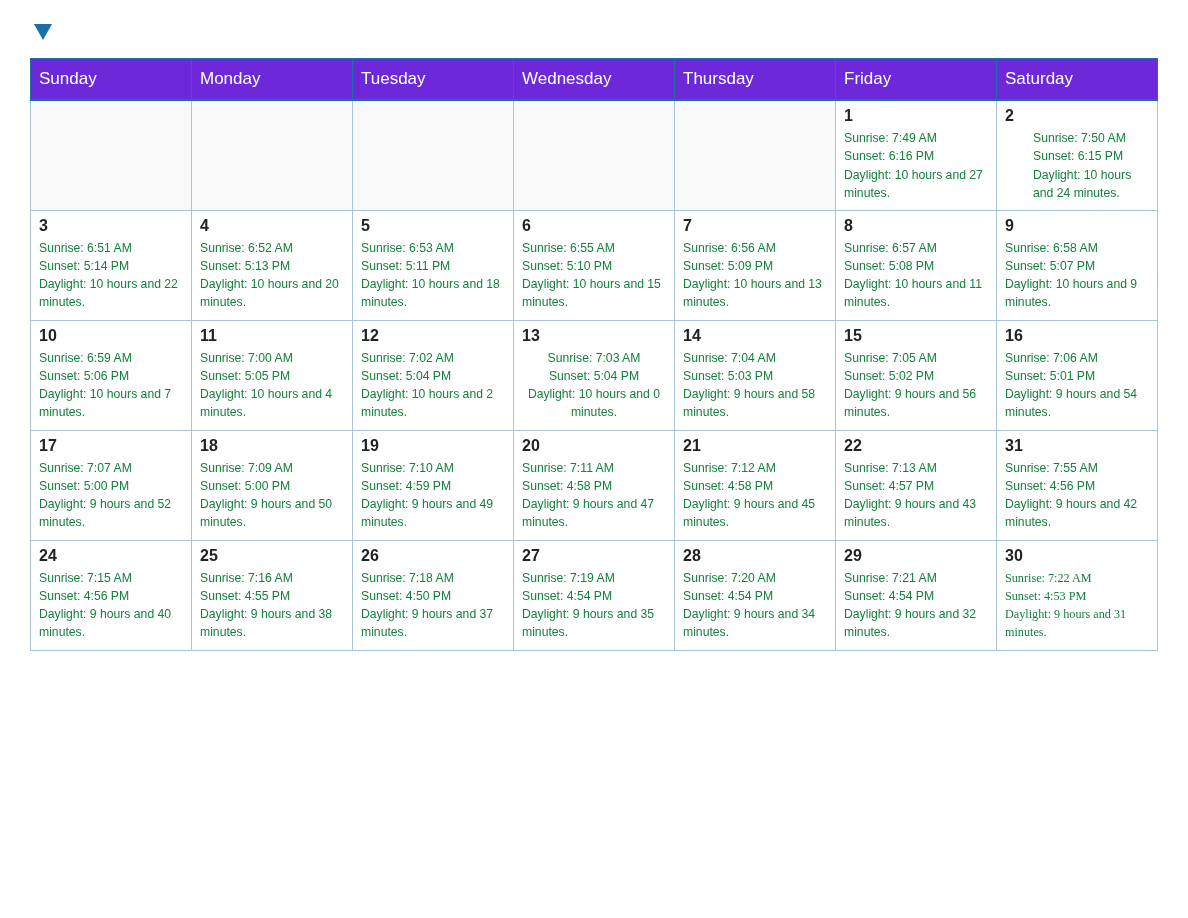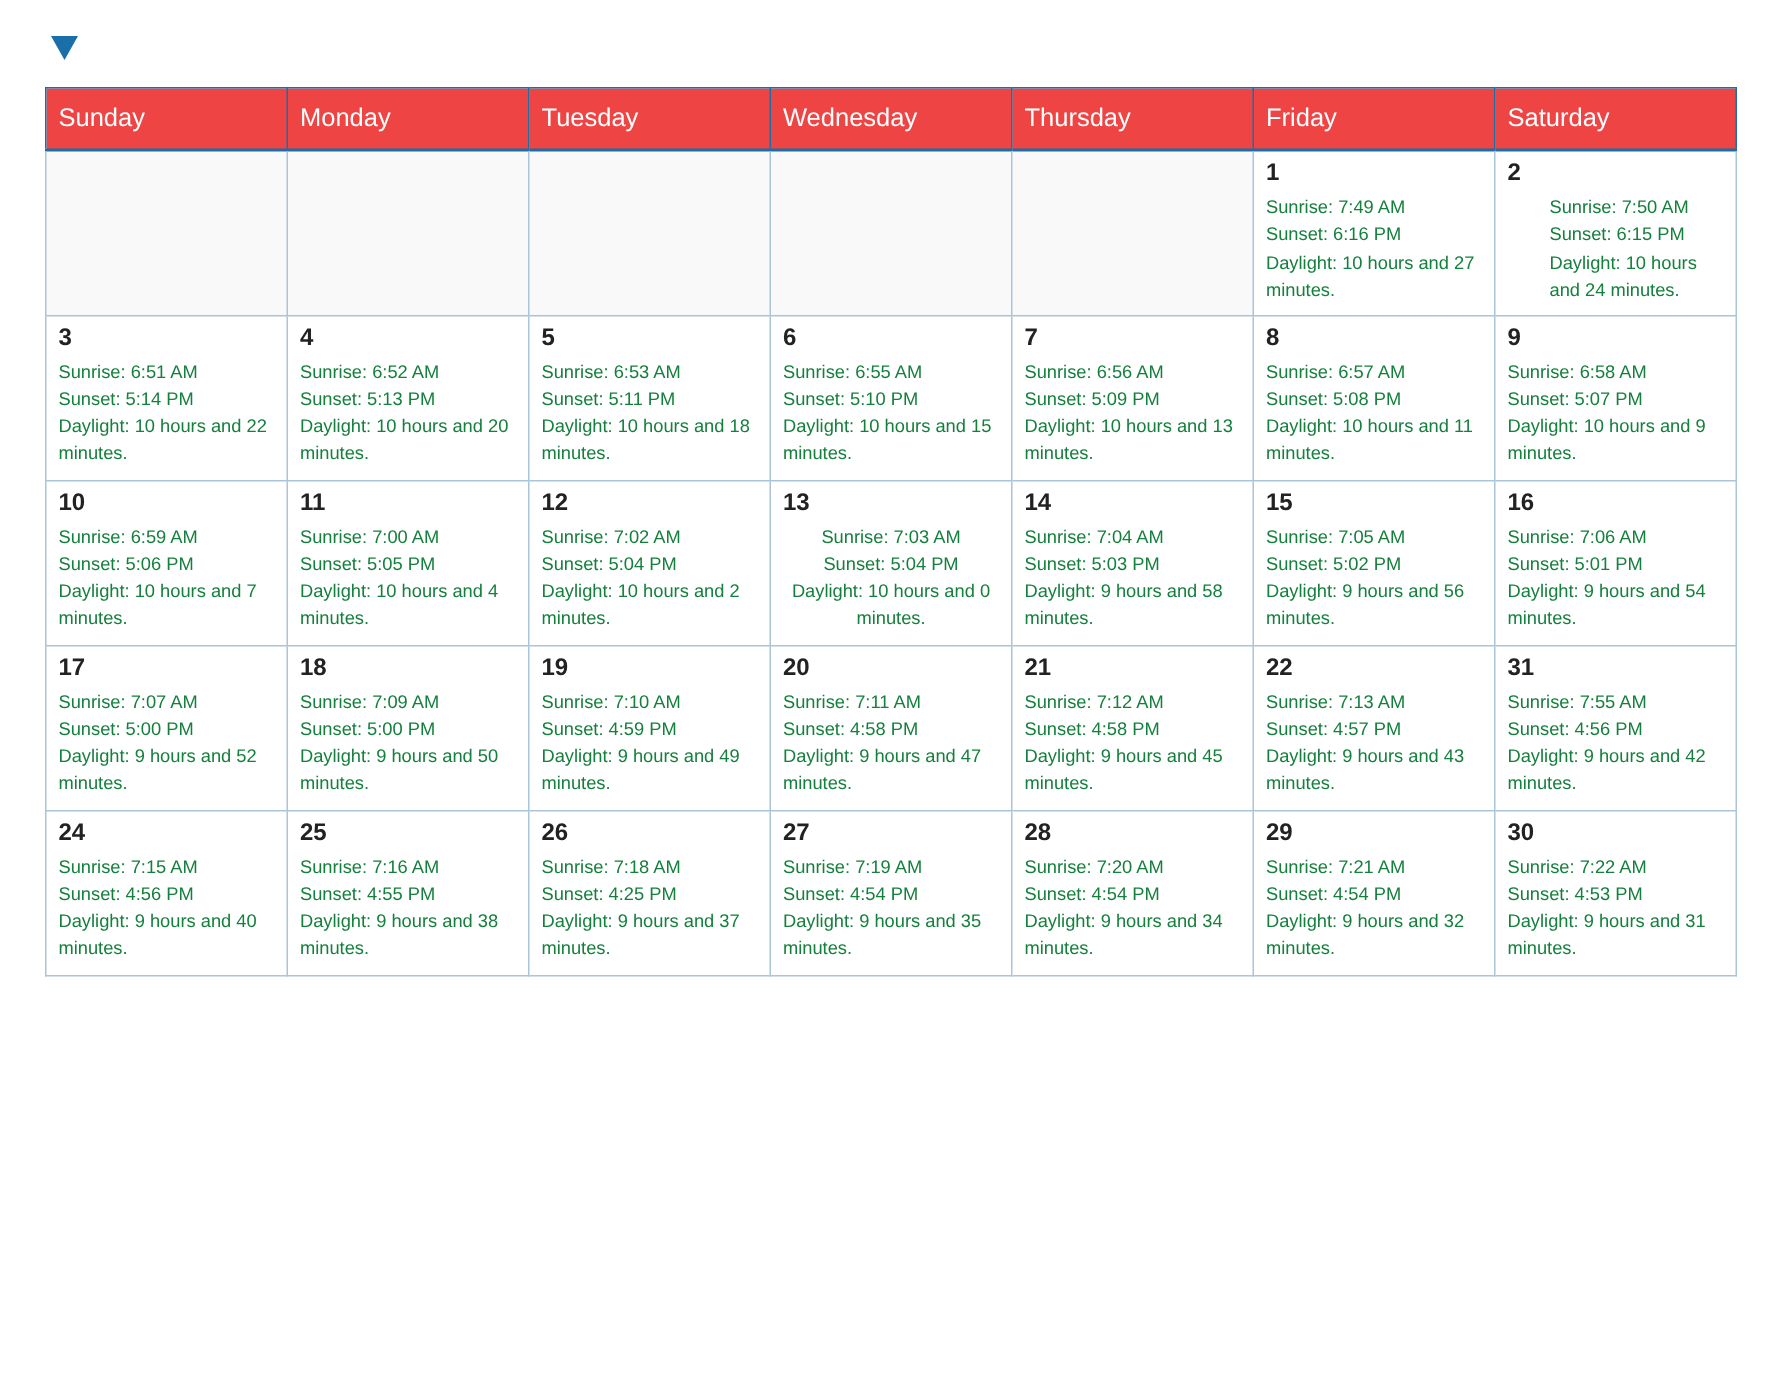--- a/index.html
+++ b/index.html
@@ -57,21 +57,21 @@
       font-size: 22px;
       color: #444;
       margin-top: 6px;
     }
     table {
       width: 100%;
       border-collapse: collapse;
       table-layout: fixed;
     }
     thead tr th {
-      background-color: #ef4444;
+      background-color: #6d28d9;
       color: #ffffff;
       padding: 10px 8px;
       text-align: left;
       font-size: 17px;
       font-weight: normal;
       border: 1px solid #1a6fa8;
     }
     tbody tr td {
       border: 1px solid #aac4d8;
       vertical-align: top;
@@ -296,21 +296,21 @@
         </td>
         <td>
           <span class="day-number">25</span>
           <div class="day-info" style="white-space: pre-line;">Sunrise: 7:16 AM
 Sunset: 4:55 PM
 Daylight: 9 hours and 38 minutes.</div>
         </td>
         <td>
           <span class="day-number">26</span>
           <div class="day-info" style="white-space: pre-line;">Sunrise: 7:18 AM
-Sunset: 4:25 PM
+Sunset: 4:50 PM
 Daylight: 9 hours and 37 minutes.</div>
         </td>
         <td>
           <span class="day-number">27</span>
           <div class="day-info" style="white-space: pre-line;">Sunrise: 7:19 AM
 Sunset: 4:54 PM
 Daylight: 9 hours and 35 minutes.</div>
         </td>
         <td>
           <span class="day-number">28</span>
@@ -319,19 +319,19 @@
 Daylight: 9 hours and 34 minutes.</div>
         </td>
         <td>
           <span class="day-number">29</span>
           <div class="day-info" style="white-space: pre-line;">Sunrise: 7:21 AM
 Sunset: 4:54 PM
 Daylight: 9 hours and 32 minutes.</div>
         </td>
         <td>
           <span class="day-number">30</span>
-          <div class="day-info" style="white-space: pre-line;">Sunrise: 7:22 AM
+          <div class="day-info" style="white-space: pre-line; font-family: Liberation Serif, serif;">Sunrise: 7:22 AM
 Sunset: 4:53 PM
 Daylight: 9 hours and 31 minutes.</div>
         </td>
       </tr>
     </tbody>
 </table>
 
 </body></html>

